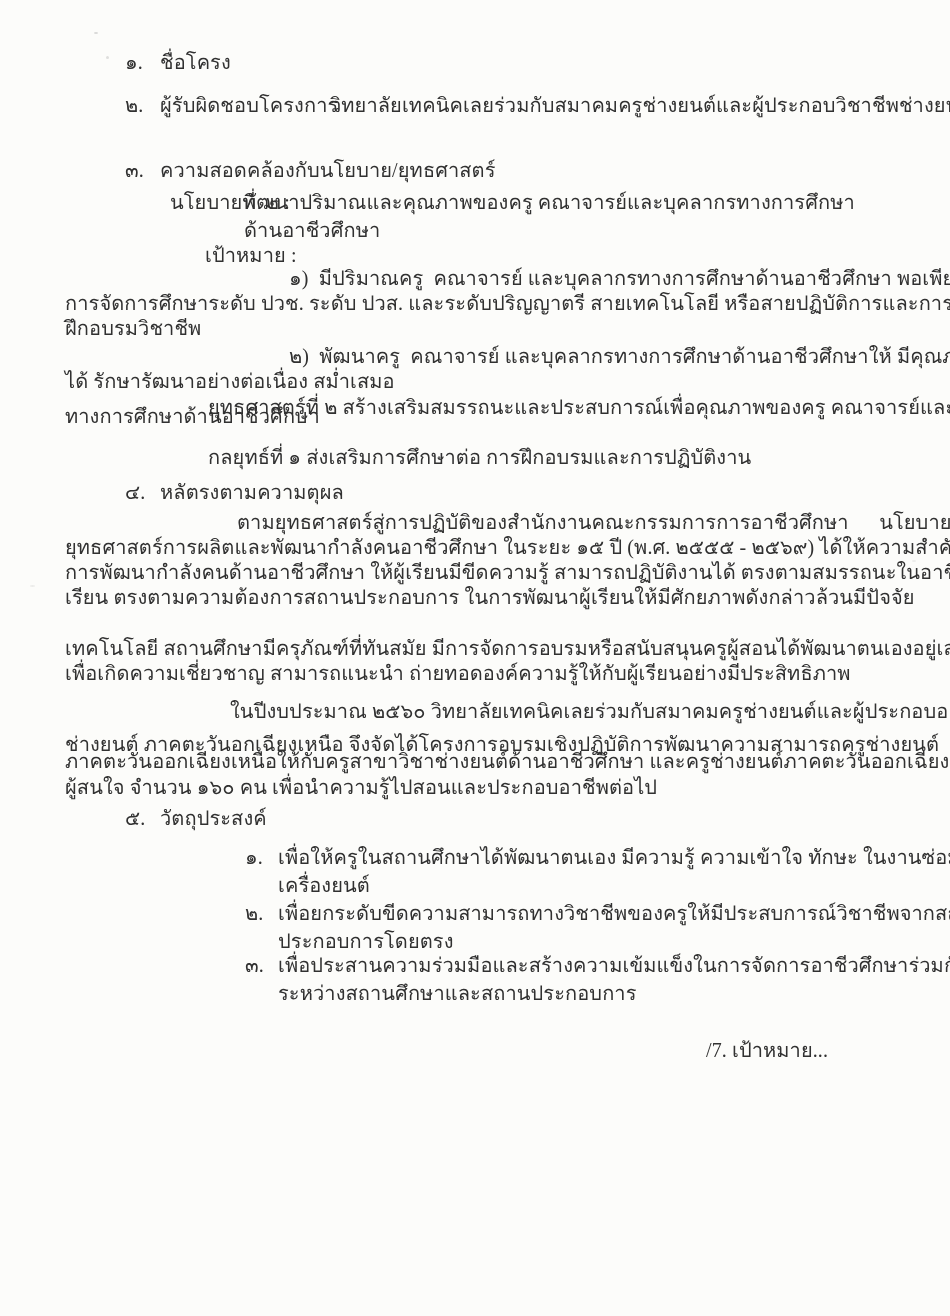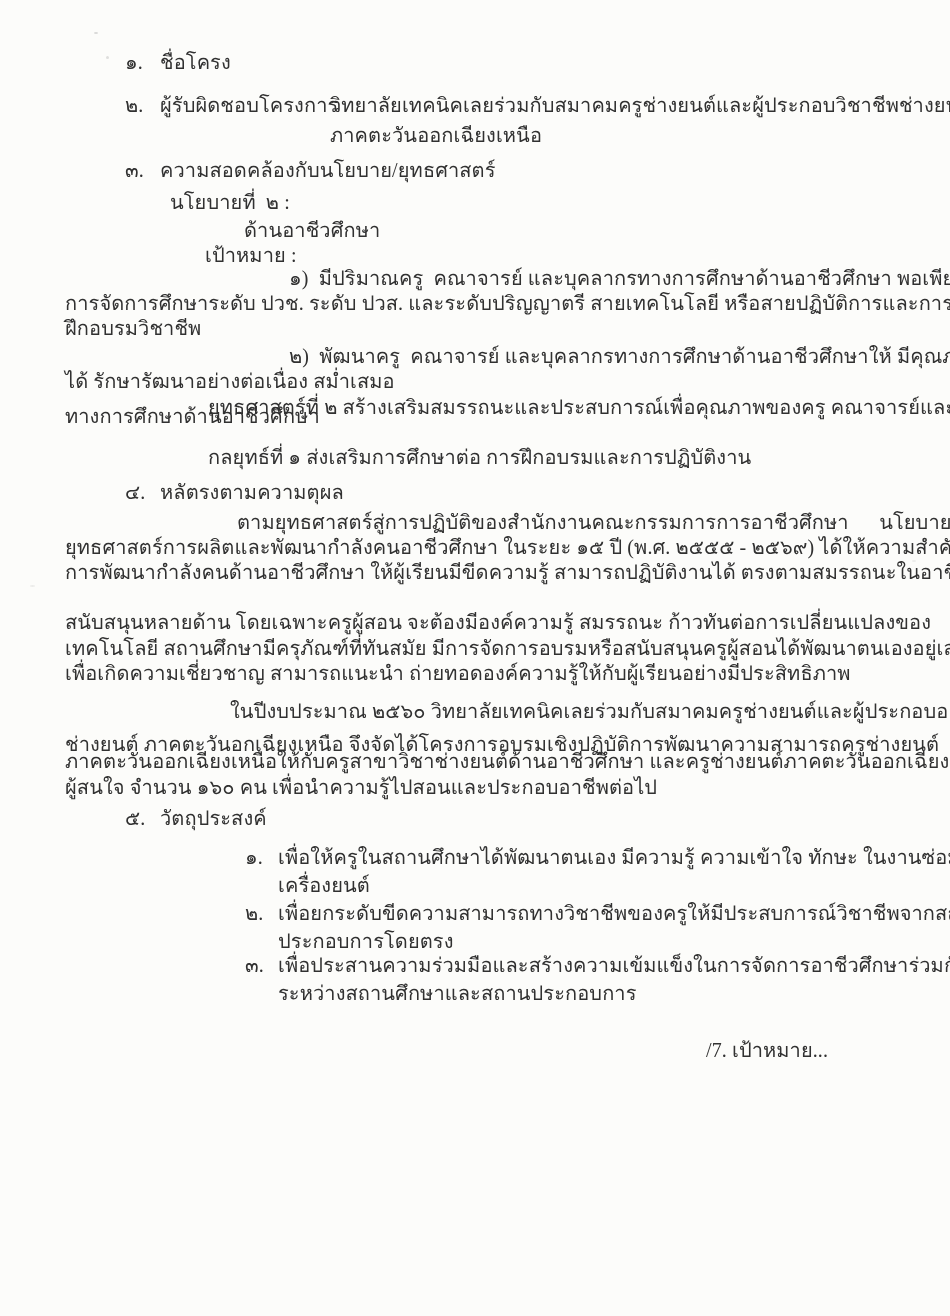--- a/index.html
+++ b/index.html
@@ -60,27 +60,26 @@
 
   <div class="scan">
 
     <div class="ln row" style="left:125px; top:50px;">
       <span class="num w35">๑.</span><span class="w84">ชื่อโครง</span>
     </div>
 
     <div class="ln row" style="left:125px; top:93px;">
       <span class="num w35">๒.</span><span class="w170">ผู้รับผิดชอบโครงการ</span><span>วิทยาลัยเทคนิคเลยร่วมกับสมาคมครูช่างยนต์และผู้ประกอบวิชาชีพช่างยนต์</span>
     </div>
-    <div class="ln" style="left:330px; top:123px;">ภาคตะวันออกเฉียงเหนือ</div>
 
     <div class="ln row" style="left:125px; top:158px;">
       <span class="num w35">๓.</span><span>ความสอดคล้องกับนโยบาย/ยุทธศาสตร์</span>
     </div>
     <div class="ln row" style="left:170px; top:190px;">
-      <span class="w73">นโยบายที่  ๒ :</span>
+      <span class="w73">นโยบายที่  ๒ :</span><span>พัฒนาปริมาณและคุณภาพของครู คณาจารย์และบุคลากรทางการศึกษา</span>
     </div>
     <div class="ln" style="left:244px; top:218px;">ด้านอาชีวศึกษา</div>
     <div class="ln" style="left:205px; top:243px;">เป้าหมาย :</div>
 
     <div class="ln" style="left:289px; top:266px;">๑)  มีปริมาณครู  คณาจารย์ และบุคลากรทางการศึกษาด้านอาชีวศึกษา พอเพียงต่อ</div>
     <div class="ln" style="left:65px;  top:291px;">การจัดการศึกษาระดับ ปวช. ระดับ ปวส. และระดับปริญญาตรี สายเทคโนโลยี หรือสายปฏิบัติการและการ</div>
     <div class="ln" style="left:65px;  top:316px;">ฝึกอบรมวิชาชีพ</div>
 
     <div class="ln" style="left:289px; top:344px;">๒)  พัฒนาครู  คณาจารย์ และบุคลากรทางการศึกษาด้านอาชีวศึกษาให้ มีคุณภาพและ</div>
     <div class="ln" style="left:65px;  top:369px;">ได้ รักษารัฒนาอย่างต่อเนื่อง สม่ำเสมอ</div>
@@ -88,21 +87,21 @@
     <div class="ln" style="left:208px; top:395px;">ยุทธศาสตร์ที่ ๒ สร้างเสริมสมรรถนะและประสบการณ์เพื่อคุณภาพของครู คณาจารย์และบุคลากร</div>
     <div class="ln" style="left:65px;  top:404px;">ทางการศึกษาด้านอาชีวศึกษา</div>
     <div class="ln" style="left:208px; top:445px;">กลยุทธ์ที่ ๑ ส่งเสริมการศึกษาต่อ การฝึกอบรมและการปฏิบัติงาน</div>
 
     <div class="ln row" style="left:125px; top:480px;">
       <span class="num w35">๔.</span><span>หลัตรงตามความตุผล</span>
     </div>
     <div class="ln" style="left:237px; top:510px;">ตามยุทธศาสตร์สู่การปฏิบัติของสำนักงานคณะกรรมการการอาชีวศึกษา      นโยบาย</div>
     <div class="ln" style="left:65px;  top:535px;">ยุทธศาสตร์การผลิตและพัฒนากำลังคนอาชีวศึกษา ในระยะ ๑๕ ปี (พ.ศ. ๒๕๕๕ - ๒๕๖๙) ได้ให้ความสำคัญ</div>
     <div class="ln" style="left:65px;  top:560px;">การพัฒนากำลังคนด้านอาชีวศึกษา ให้ผู้เรียนมีขีดความรู้ สามารถปฏิบัติงานได้ ตรงตามสมรรถนะในอาชีพที่</div>
-    <div class="ln" style="left:65px;  top:610px;">สนับสนุนหลายด้าน โดยเฉพาะครูผู้สอน จะต้องมีองค์ความรู้ สมรรถนะ ก้าวทันต่อการเปลี่ยนแปลงของ</div>
+    <div class="ln" style="left:65px;  top:585px;">เรียน ตรงตามความต้องการสถานประกอบการ ในการพัฒนาผู้เรียนให้มีศักยภาพดังกล่าวล้วนมีปัจจัย</div>
     <div class="ln" style="left:65px;  top:636px;">เทคโนโลยี สถานศึกษามีครุภัณฑ์ที่ทันสมัย มีการจัดการอบรมหรือสนับสนุนครูผู้สอนได้พัฒนาตนเองอยู่เสมอ</div>
     <div class="ln" style="left:65px;  top:661px;">เพื่อเกิดความเชี่ยวชาญ สามารถแนะนำ ถ่ายทอดองค์ความรู้ให้กับผู้เรียนอย่างมีประสิทธิภาพ</div>
     <div class="ln" style="left:230px; top:699px;">ในปีงบประมาณ ๒๕๖๐ วิทยาลัยเทคนิคเลยร่วมกับสมาคมครูช่างยนต์และผู้ประกอบอาชีพ</div>
     <div class="ln" style="left:65px;  top:732px;">ช่างยนต์ ภาคตะวันอกเฉียงเหนือ จึงจัดได้โครงการอบรมเชิงปฏิบัติการพัฒนาความสามารถครูช่างยนต์</div>
     <div class="ln" style="left:65px;  top:749px;">ภาคตะวันออกเฉียงเหนือให้กับครูสาขาวิชาช่างยนต์ด้านอาชีวศึกษา และครูช่างยนต์ภาคตะวันออกเฉียงเหนือและ</div>
     <div class="ln" style="left:65px;  top:775px;text-align:right;">ผู้สนใจ จำนวน ๑๖๐ คน เพื่อนำความรู้ไปสอนและประกอบอาชีพต่อไป</div>
 
     <div class="ln row" style="left:125px; top:806px;">
       <span class="num w35">๕.</span><span>วัตถุประสงค์</span>
     </div>

